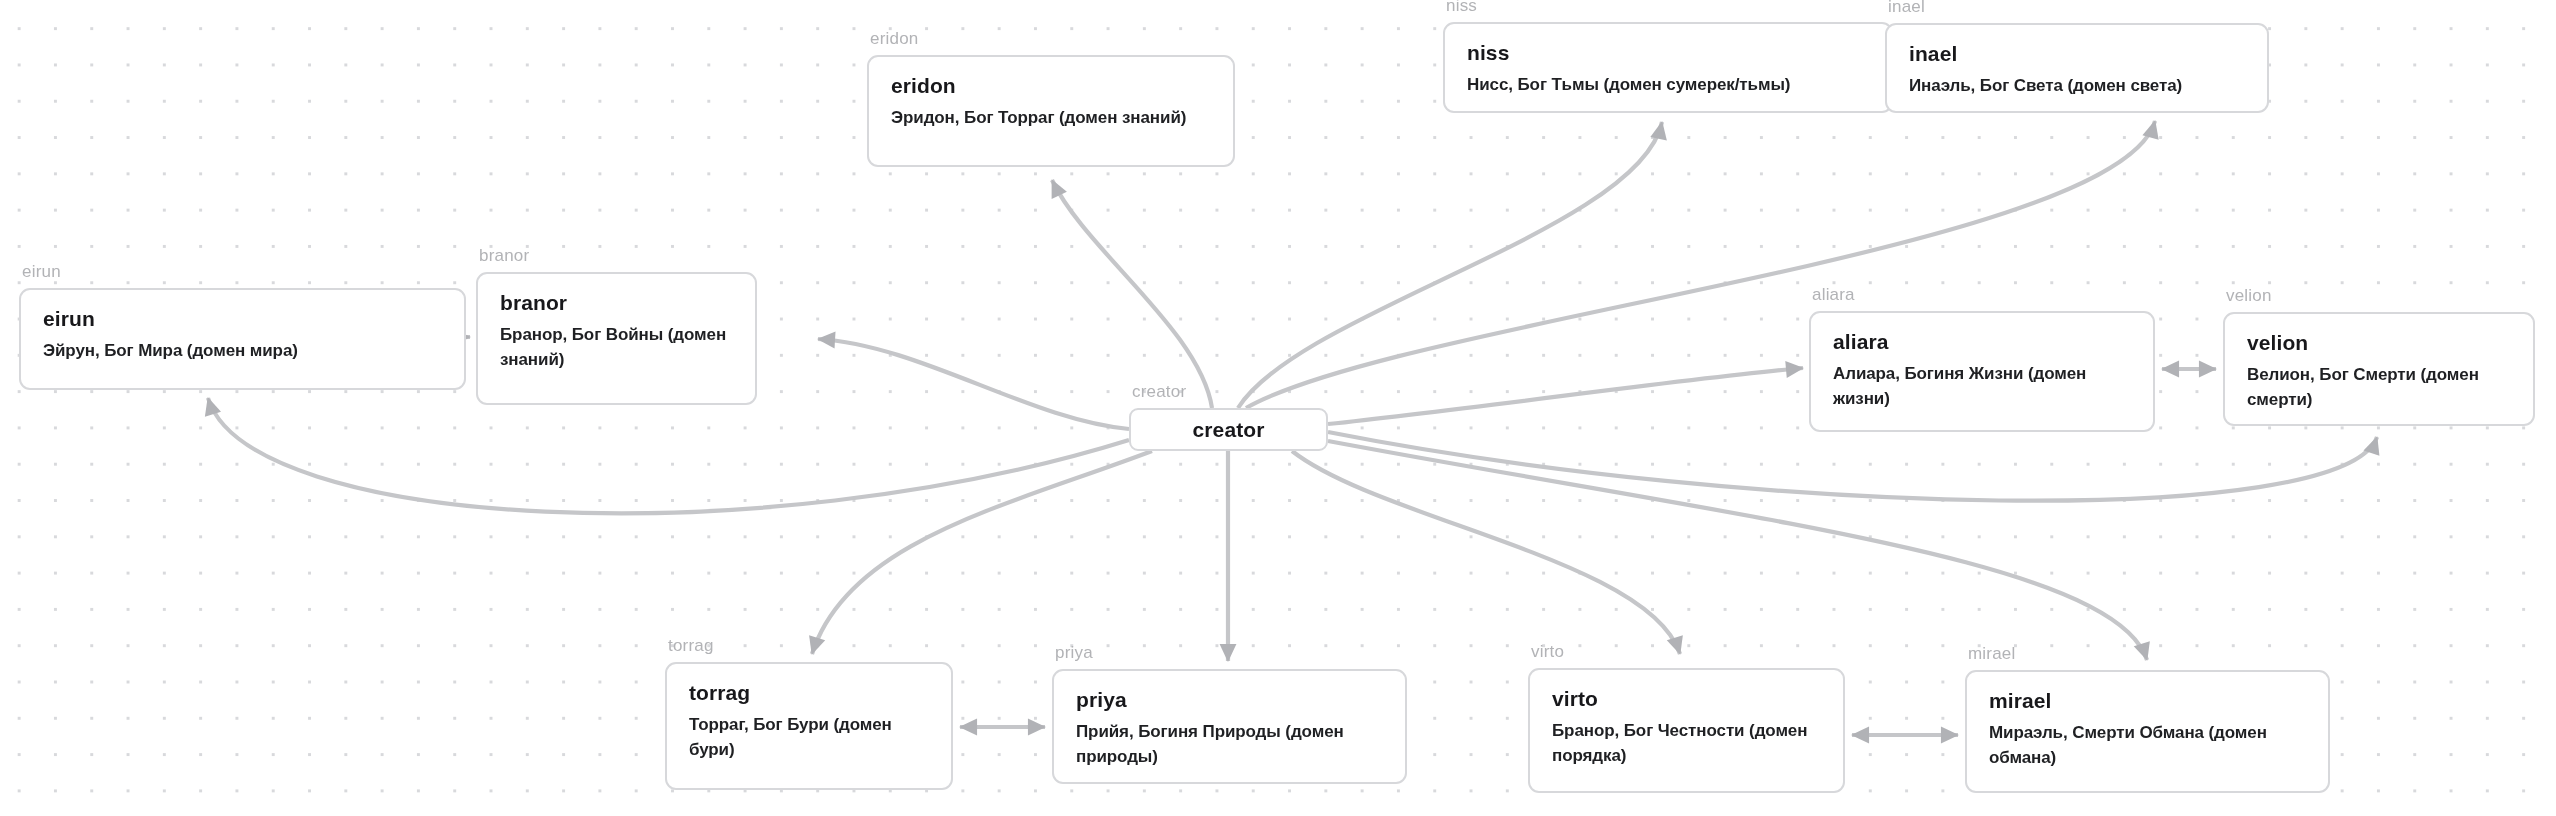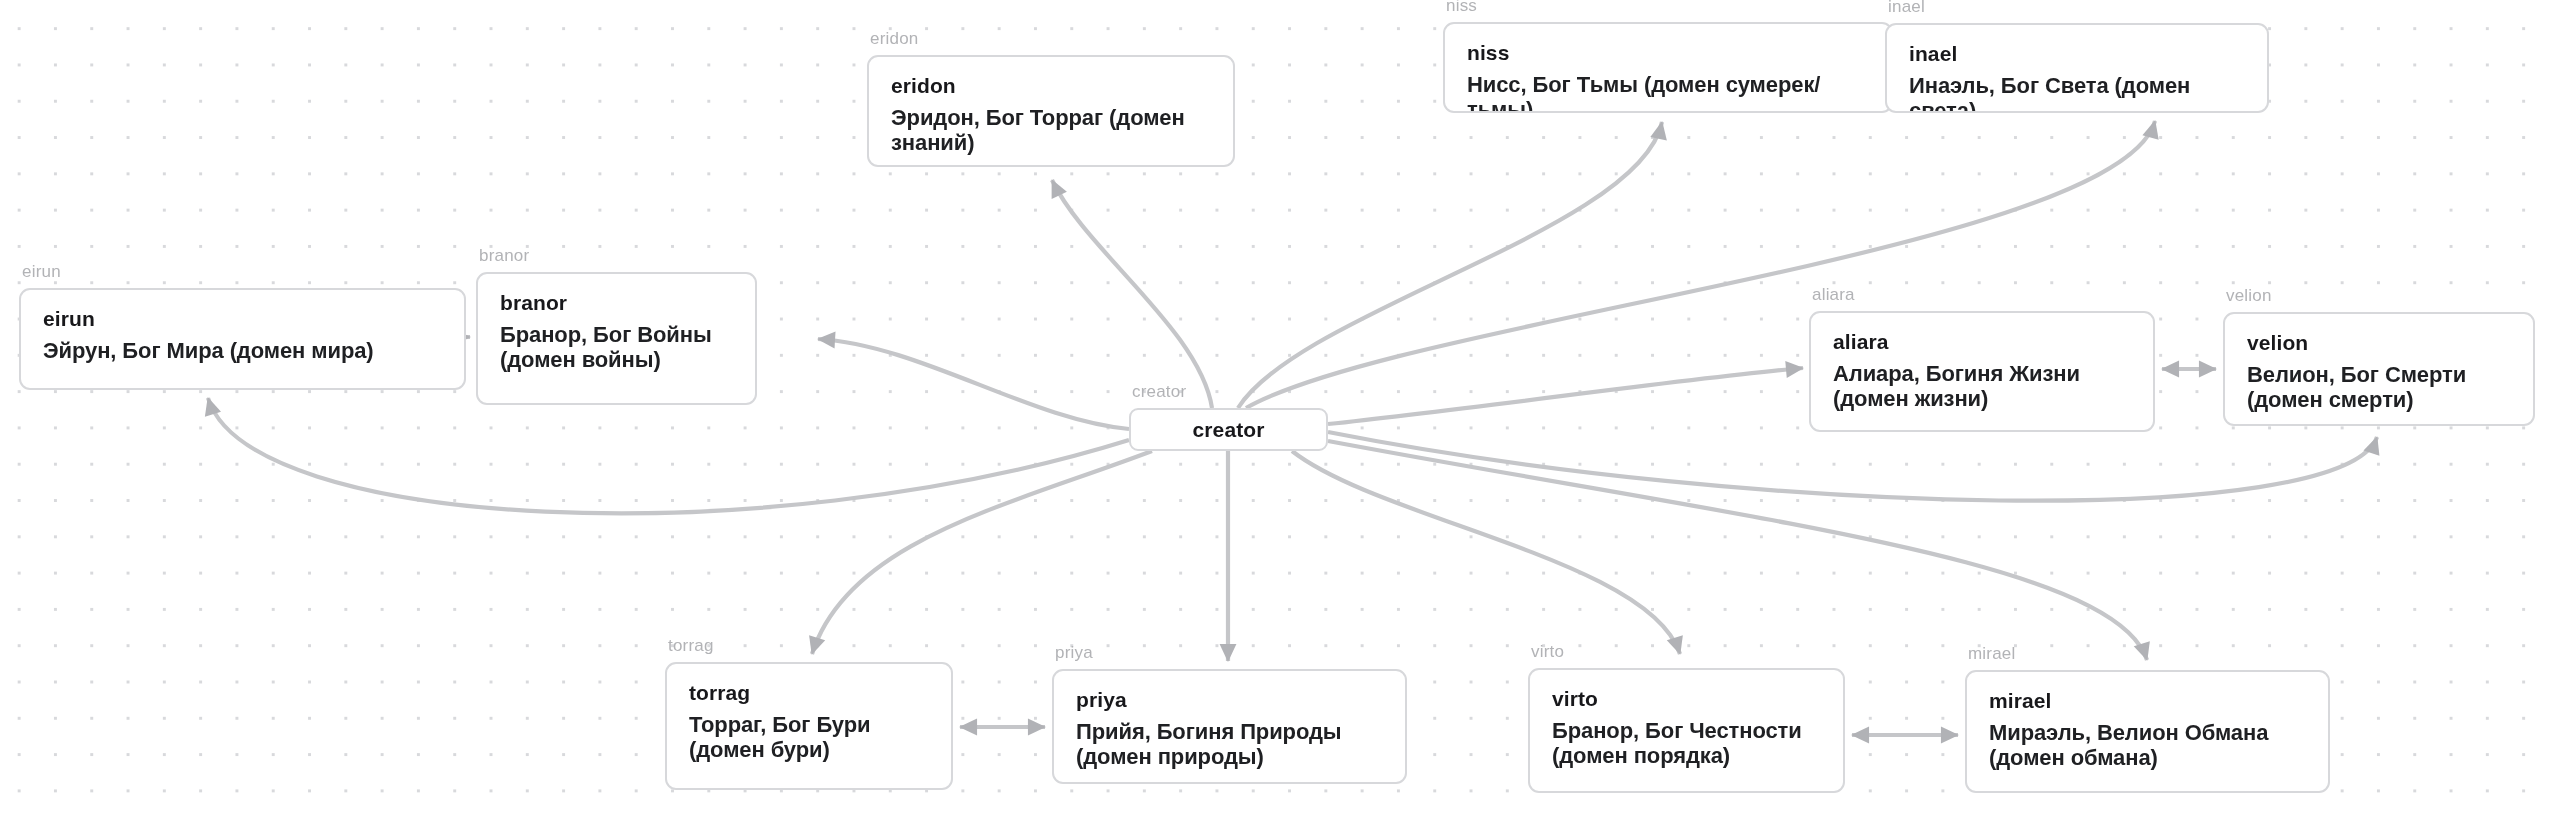--- a/index.html
+++ b/index.html
@@ -27,21 +27,21 @@
   }
   .box{
     background:var(--node_bg);
     border:2px solid var(--node_border);
     border-radius:11px;
     padding:15px 22px 12px 22px;
     overflow:hidden;
     width:100%;
   }
   .title{font-size:21px;line-height:27px;font-weight:700;color:var(--title);letter-spacing:.1px;}
-  .desc{margin-top:6px;font-size:22px;line-height:25px;font-weight:600;color:var(--desc);letter-spacing:-0.1px;}
+  .desc{margin-top:6px;font-size:17px;line-height:25px;font-weight:600;color:var(--desc);letter-spacing:-0.1px;}
   .creator-box{
     display:flex;align-items:center;justify-content:center;
     padding:4px 10px;border-radius:9px;
   }
   .creator-box .title{font-size:21px;}
 </style>
 </head>
 <body>
 
 <div class="canvas">
@@ -101,21 +101,21 @@
     <div class="box" style="height:102px">
       <div class="title">eirun</div>
       <div class="desc">Эйрун, Бог Мира (домен мира)</div>
     </div>
   </div>
 
   <div class="node" style="left:476px;top:272px;width:281px">
     <div class="ext-label">branor</div>
     <div class="box" style="height:133px">
       <div class="title">branor</div>
-      <div class="desc">Бранор, Бог Войны (домен войны)</div>
+      <div class="desc">Бранор, Бог Войны (домен знаний)</div>
     </div>
   </div>
 
   <div class="node" style="left:1809px;top:311px;width:346px">
     <div class="ext-label">aliara</div>
     <div class="box" style="height:121px">
       <div class="title">aliara</div>
       <div class="desc">Алиара, Богиня Жизни (домен жизни)</div>
     </div>
   </div>
@@ -156,17 +156,17 @@
     <div class="box" style="height:125px">
       <div class="title">virto</div>
       <div class="desc">Бранор, Бог Честности (домен порядка)</div>
     </div>
   </div>
 
   <div class="node" style="left:1965px;top:670px;width:365px">
     <div class="ext-label">mirael</div>
     <div class="box" style="height:123px">
       <div class="title">mirael</div>
-      <div class="desc">Мираэль, Велион Обмана (домен обмана)</div>
+      <div class="desc">Мираэль, Смерти Обмана (домен обмана)</div>
     </div>
   </div>
 
 </div>
 
 </body></html>

